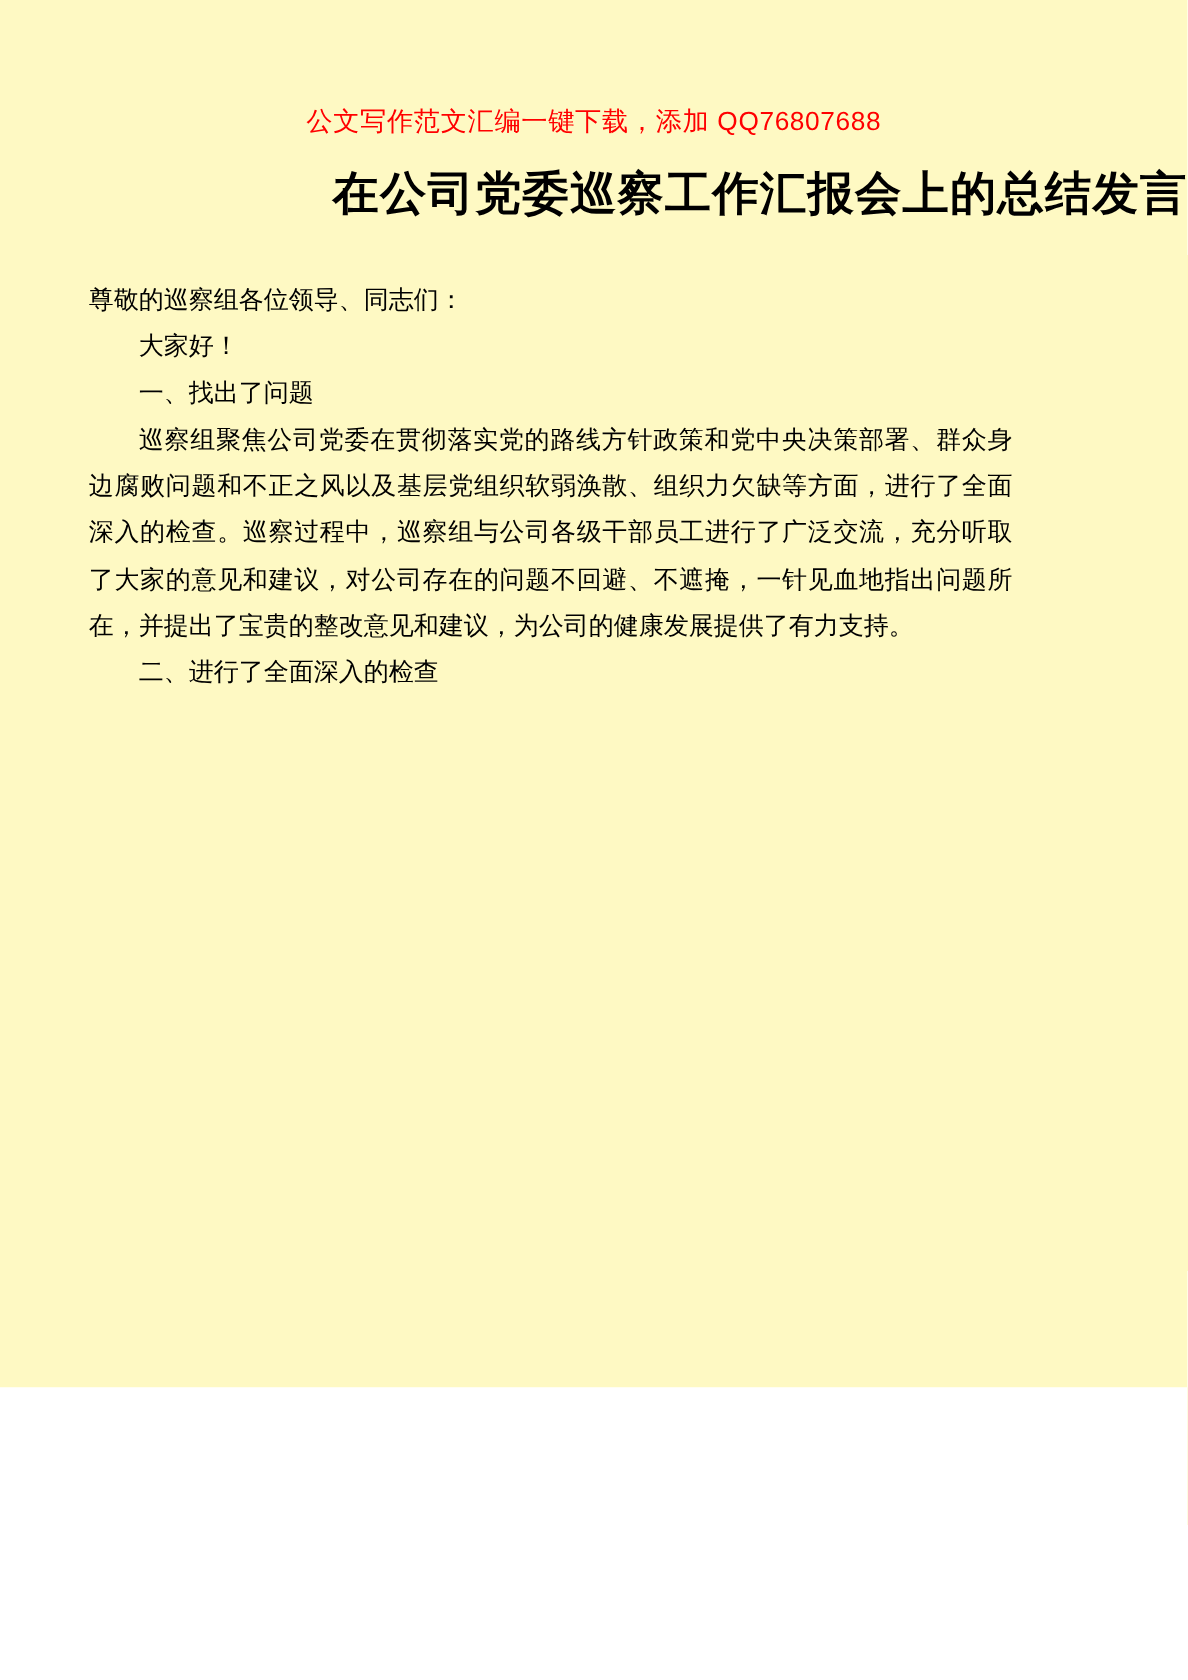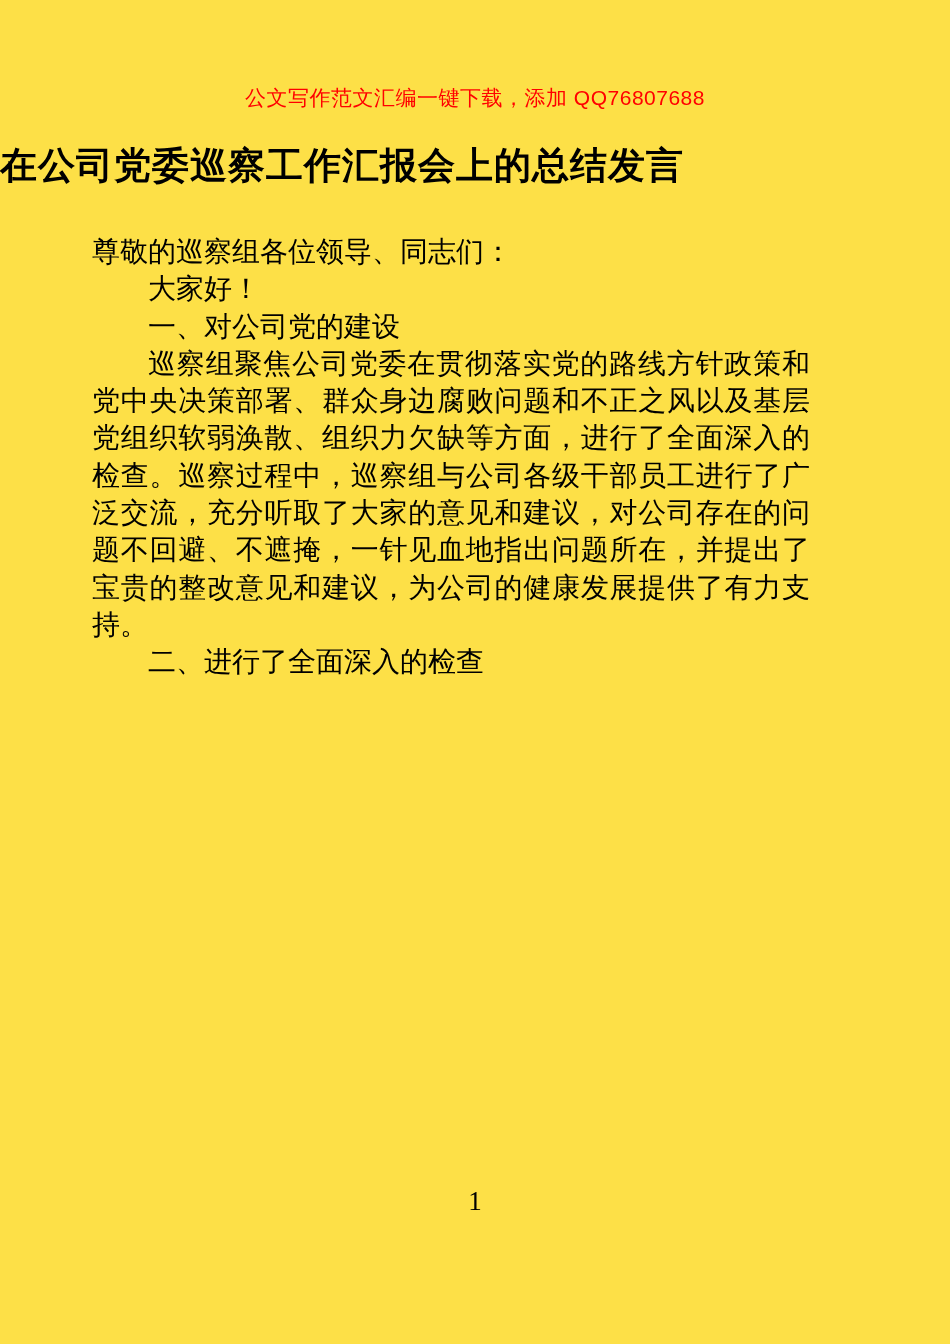--- a/index.html
+++ b/index.html
@@ -3,46 +3,46 @@
 <meta charset="utf-8">
 <style>
   html, body {
     margin: 0;
     padding: 0;
     background: #ffffff;
   }
   .page {
     position: relative;
     width: 950px;
-    height: 1344px;
+    height: 1110px;
     margin: 0 auto;
-    background: #fde047;
+    background: #fef9c3;
     overflow: hidden;
     font-family: "Liberation Sans", sans-serif;
     color: #000000;
   }
   .header-notice {
     margin-top: 86px;
     text-align: center;
     font-size: 21px;
     line-height: 24px;
     font-weight: 500;
     letter-spacing: 0.5px;
   }
   .doc-title {
-    margin-top: 31px;
-    text-align: left;
+    margin-top: 20px;
+    text-align: right;
     font-size: 37px;
     line-height: 50px;
     font-weight: 700;
     letter-spacing: 1px;
   }
   .doc-body {
-    margin: 42px 140px 0 92px;
-    font-size: 28px;
+    margin: 42px 140px 0 71px;
+    font-size: 20px;
     line-height: 37.3px;
     text-align: justify;
     text-justify: inter-ideograph;
   }
   .doc-body p {
     margin: 0;
     padding: 0;
   }
   .doc-body p.indent {
     text-indent: 2em;
@@ -64,20 +64,20 @@
 <div class="page">
 
   <div class="header-notice" style="color: rgb(255, 0, 0);">公文写作范文汇编一键下载，添加 QQ76807688</div>
 
   <h1 class="doc-title">在公司党委巡察工作汇报会上的总结发言</h1>
 
   <div class="doc-body" id="doc-body">
 
   <p>尊敬的巡察组各位领导、同志们：</p>
       <p class="indent">大家好！</p>
-      <p class="indent">一、对公司党的建设</p>
+      <p class="indent">一、找出了问题</p>
       <p class="indent">巡察组聚焦公司党委在贯彻落实党的路线方针政策和党中央决策部署、群众身边腐败问题和不正之风以及基层党组织软弱涣散、组织力欠缺等方面，进行了全面深入的检查。巡察过程中，巡察组与公司各级干部员工进行了广泛交流，充分听取了大家的意见和建议，对公司存在的问题不回避、不遮掩，一针见血地指出问题所在，并提出了宝贵的整改意见和建议，为公司的健康发展提供了有力支持。</p>
       <p class="indent">二、进行了全面深入的检查</p>
     </div>
 
   <div class="page-number">1</div>
 
 </div>
 
 </body></html>

